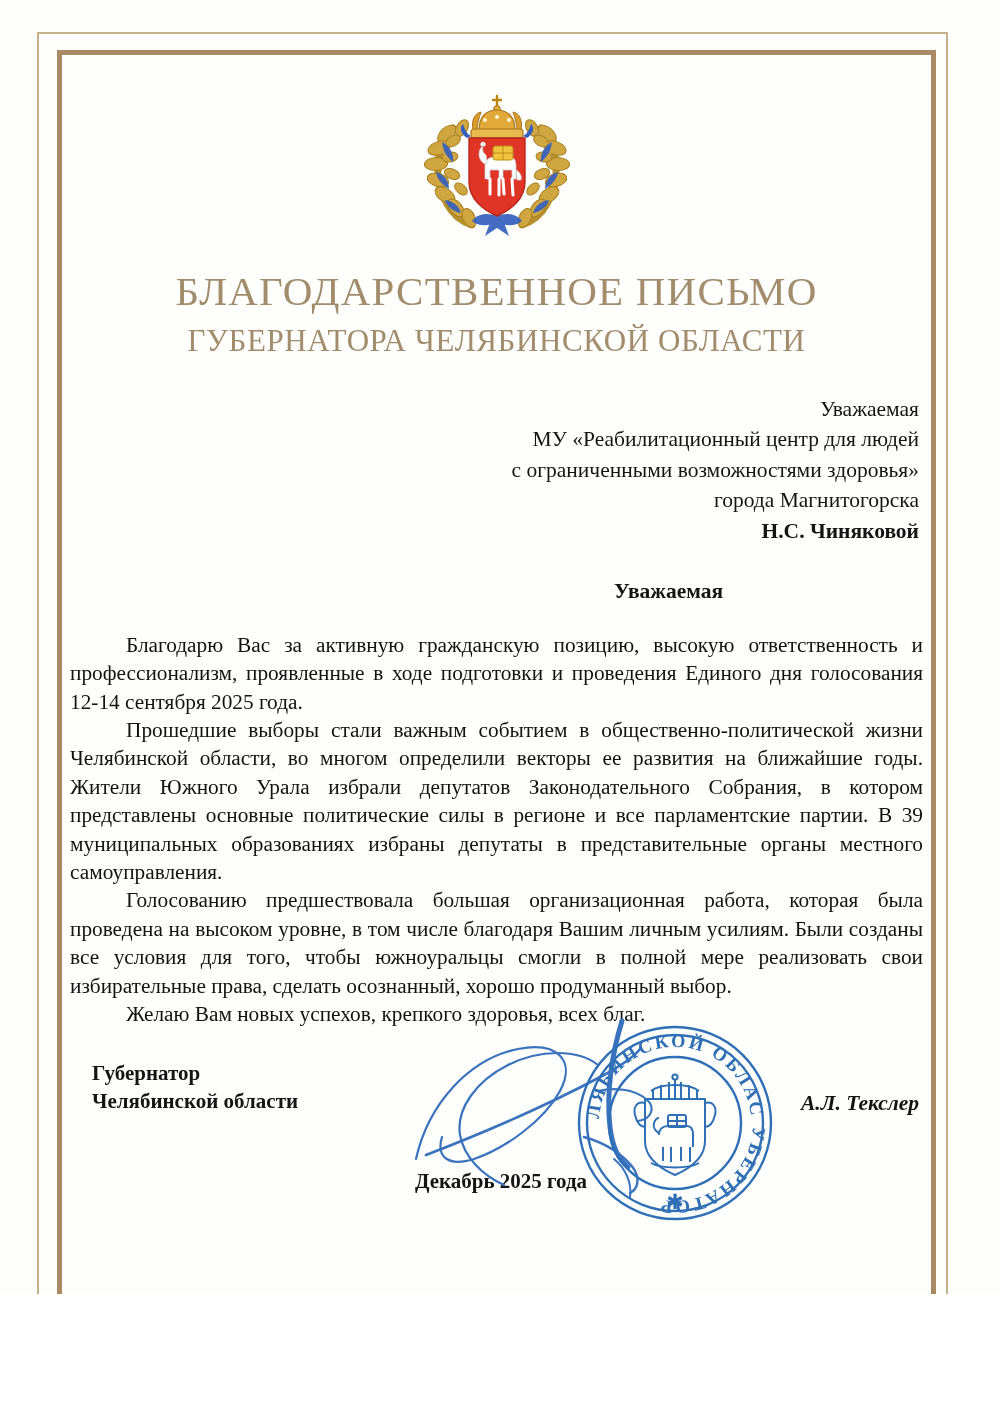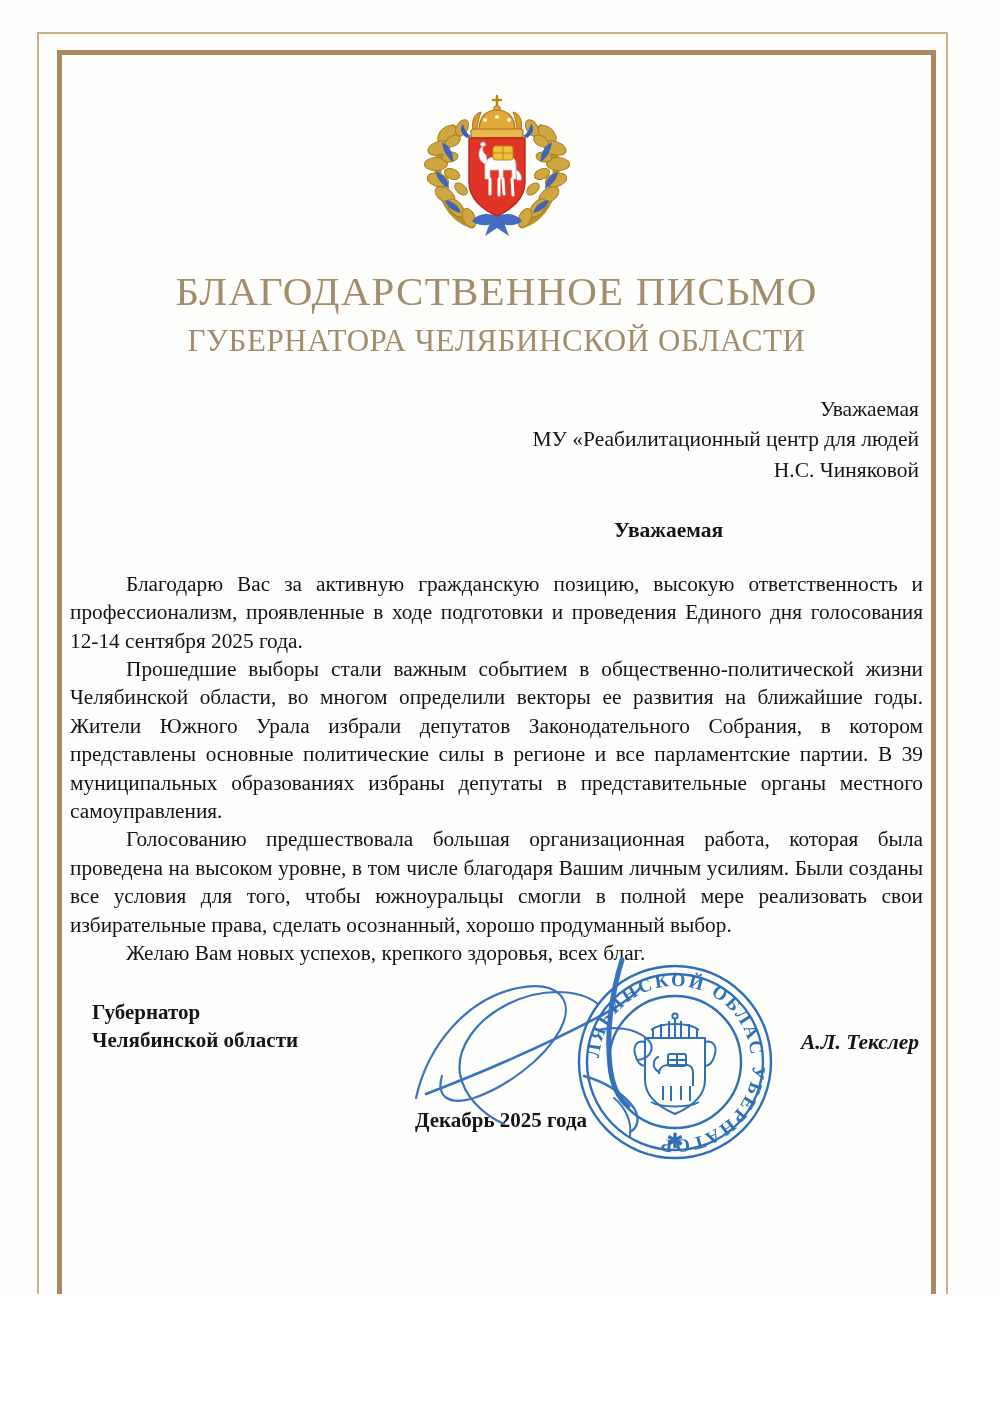--- a/index.html
+++ b/index.html
@@ -89,21 +89,21 @@
   
   .addressee {
     margin-top: 36px;
     text-align: right;
     font-size: 21.5px;
     line-height: 1.42;
     color: #141414;
     padding-right: 4px;
   }
   .addressee .line-bold {
-    font-weight: 400;
+    font-weight: 700;
   }
 
   
   .salutation {
     margin-top: 30px;
     margin-left: 296px;
     font-size: 21.5px;
     font-weight: 700;
     line-height: 1.42;
     color: #141414;
@@ -282,20 +282,22 @@
     </div>
 
     <div class="title-block">
       <div class="doc-title">БЛАГОДАРСТВЕННОЕ ПИСЬМО</div>
       <div class="doc-subtitle">ГУБЕРНАТОРА ЧЕЛЯБИНСКОЙ ОБЛАСТИ</div>
     </div>
 
     <div class="addressee">
       <div>Уважаемая</div>
       <div>МУ «Реабилитационный центр для людей</div>
+      <div>с ограниченными возможностями здоровья»</div>
+      <div>города Магнитогорска</div>
       <div class="line-bold">Н.С. Чиняковой</div>
     </div>
 
     <div class="salutation">
       <span class="sal-1">Уважаемая</span>
     </div>
 
     <div class="body-text">
       <p>Благодарю Вас за активную гражданскую позицию, высокую ответственность и профессионализм, проявленные в ходе подготовки и проведения Единого дня голосования 12-14 сентября 2025 года.</p>
       <p>Прошедшие выборы стали важным событием в общественно-политической жизни Челябинской области, во многом определили векторы ее развития на ближайшие годы. Жители Южного Урала избрали депутатов Законодательного Собрания, в котором представлены основные политические силы в регионе и все парламентские партии. В 39 муниципальных образованиях избраны депутаты в представительные органы местного самоуправления.</p>

